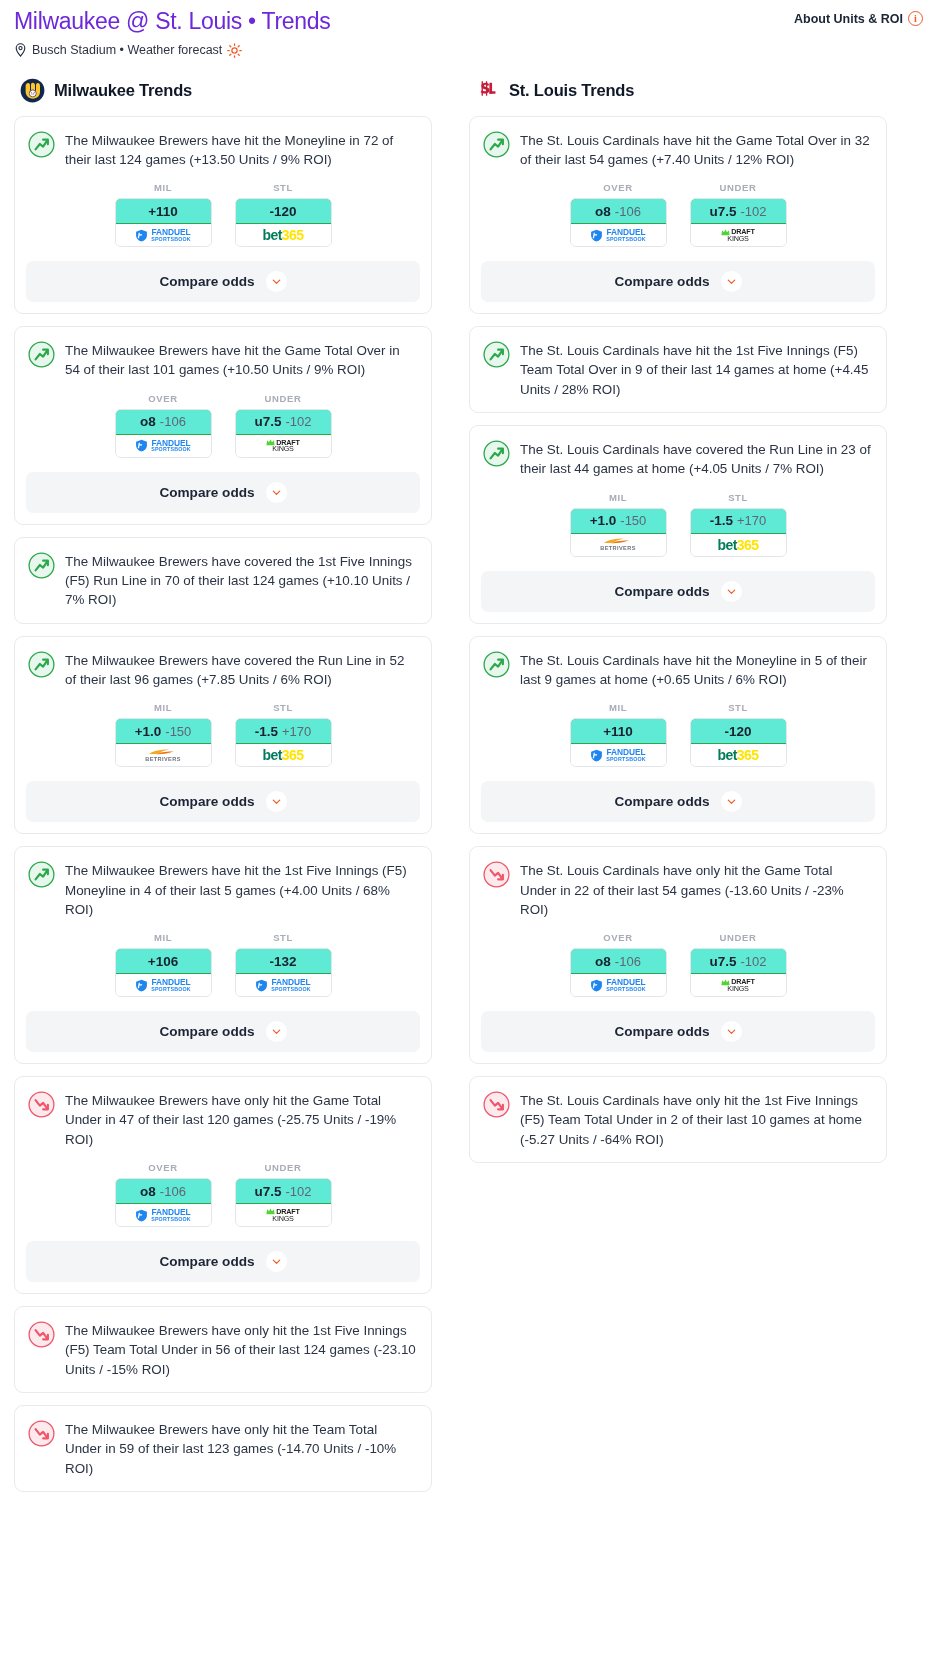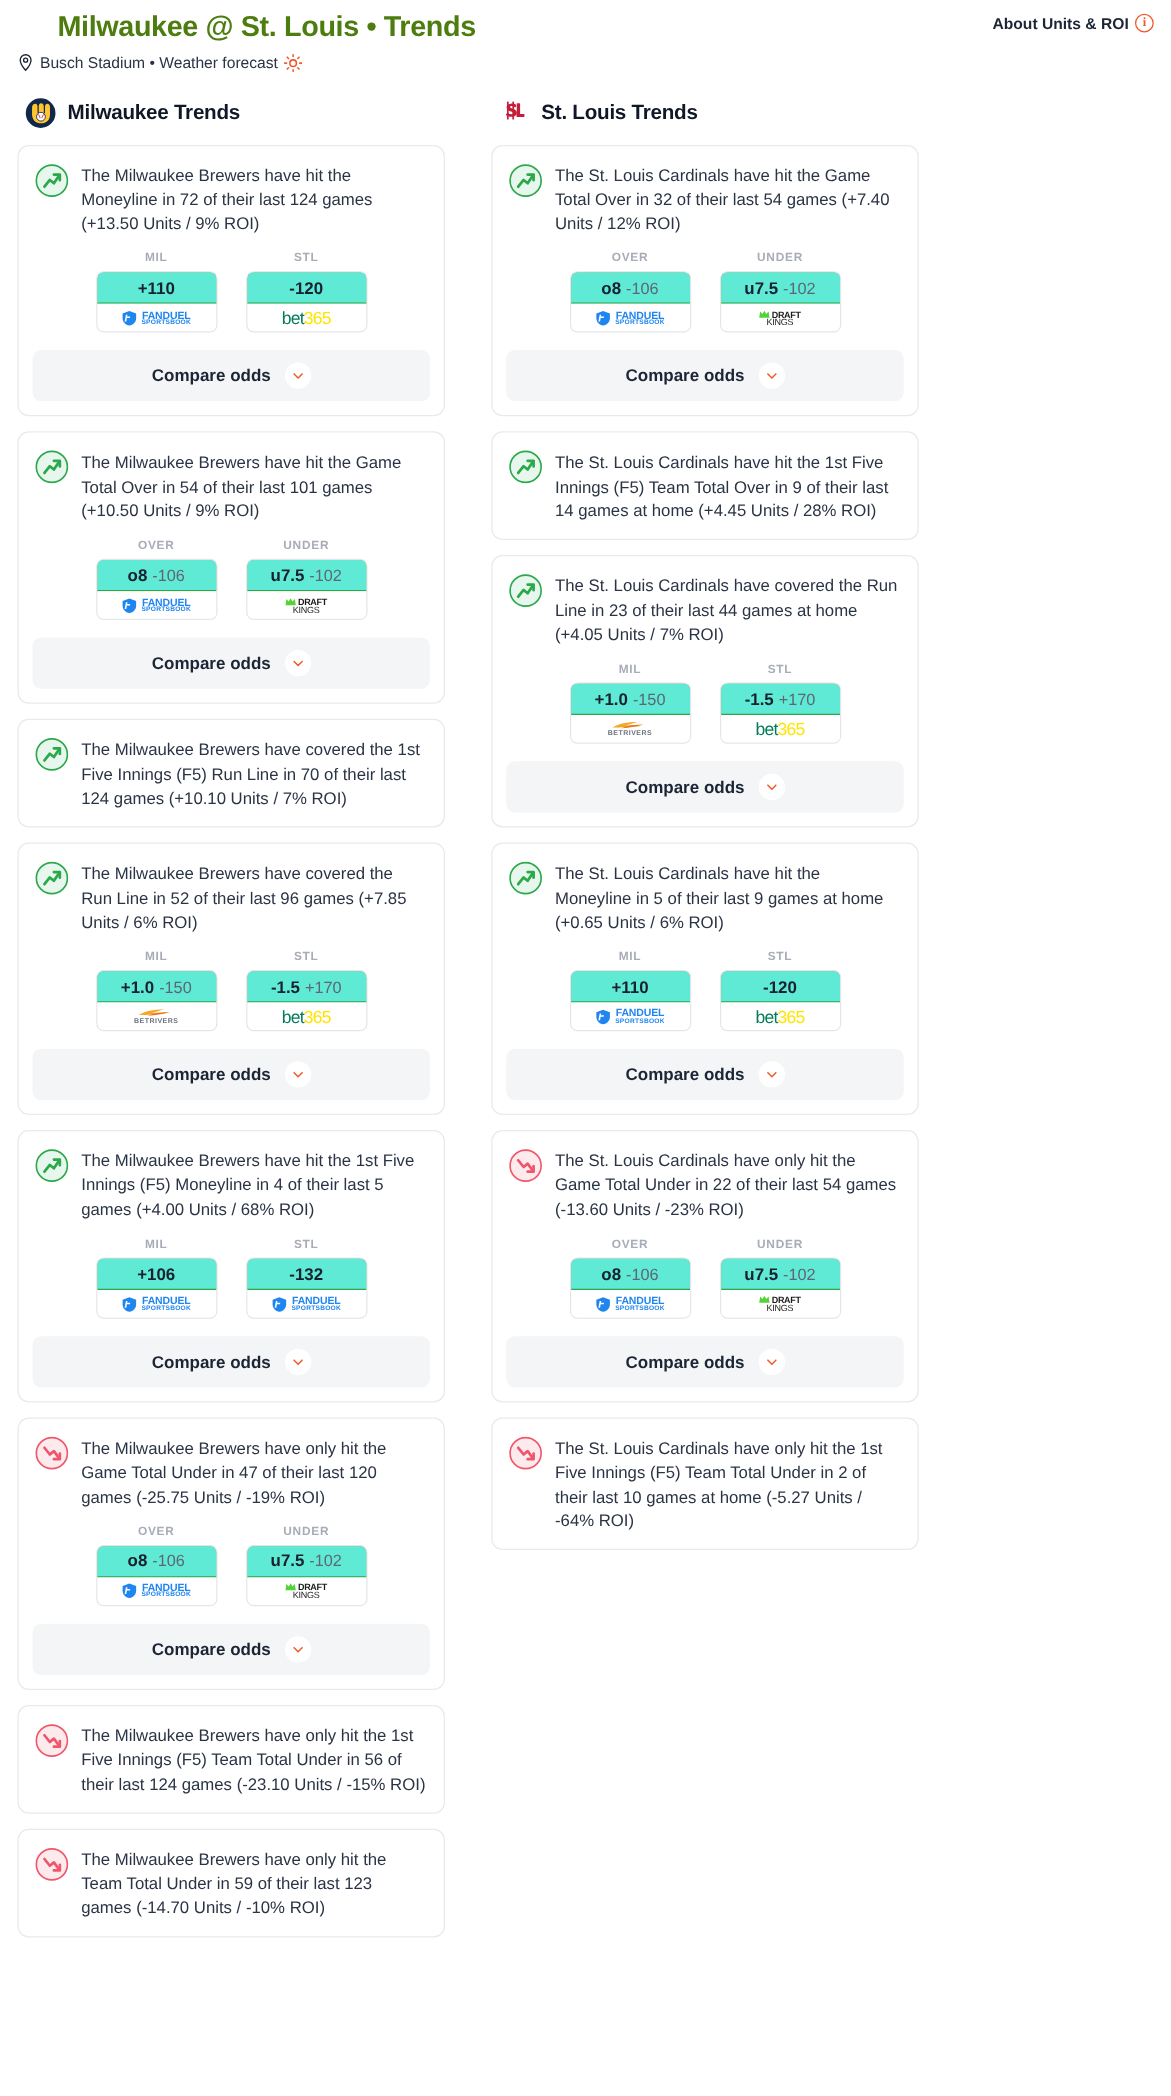--- a/index.html
+++ b/index.html
@@ -13,25 +13,24 @@
   body { padding: 0 0 30px 0; }
 
   
   .page-header {
     position: relative;
     padding: 8px 14px 0 14px;
   }
   .title-row { display: flex; align-items: flex-start; justify-content: space-between; }
   .page-title {
     font-size: 23px;
-    font-weight: bold;
+    font-weight: normal;
     letter-spacing: -0.3px;
-    color: #4d7c0f;
+    color: #6d28d9;
     line-height: 1.2;
-    margin-left: 32px;
   }
   .about-link {
     display: flex;
     align-items: center;
     gap: 5px;
     font-size: 12.5px;
     font-weight: bold;
     color: #1c2536;
     white-space: nowrap;
     margin-top: 3px;
@@ -61,21 +60,21 @@
   .sun-icon { width: 15px; height: 15px; flex:none; display:block; }
 
   
   .columns {
     display: flex;
     gap: 37px;
     padding: 0 14px;
     margin-top: 20px;
     align-items: flex-start;
   }
-  .column { width: 342px; flex: none; }
+  .column { width: 418px; flex: none; }
 
   .col-header {
     display: flex;
     align-items: center;
     gap: 9px;
     margin-bottom: 13px;
     padding-left: 6px;
   }
   .col-logo { width: 25px; height: 25px; flex: none; display:block; }
   .col-title { font-size: 16.5px; font-weight: bold; color: #101828; letter-spacing: -0.2px; }
@@ -142,21 +141,21 @@
     text-align: center;
   }
 
   
   .fd-logo { display: flex; align-items: center; gap: 3px; }
   .fd-shield { width: 13px; height: 13px; display:block; }
   .fd-text { display: flex; flex-direction: column; line-height: 1; }
   .fd-text b { font-size: 8.4px; font-weight: bold; color: #1f86f0; letter-spacing: -0.1px; }
   .fd-text i { font-size: 5.3px; font-style: normal; font-weight: bold; color: #1f86f0; letter-spacing: 0.2px; }
 
-  .b365 { font-size: 14px; font-weight: normal; letter-spacing: -0.6px; line-height: 1; }
+  .b365 { font-size: 14px; font-weight: bold; letter-spacing: -0.6px; line-height: 1; }
   .b365 .g { color: #027b5b; }
   .b365 .y { color: #ffe400; }
 
   .dk-logo { display:flex; flex-direction: column; align-items:center; line-height:1; }
   .dk-top { display:flex; align-items:center; gap:1px; }
   .dk-crown { width:9px; height:7px; display:block; }
   .dk-draft { font-size: 7.2px; font-weight: bold; color:#1c1c1c; letter-spacing:-0.2px;}
   .dk-kings { font-size: 7.2px; font-weight: normal; color:#1c1c1c; letter-spacing:-0.2px; margin-top:-1px;}
 
   .br-logo { display:flex; flex-direction:column; align-items:center; line-height:1; }

